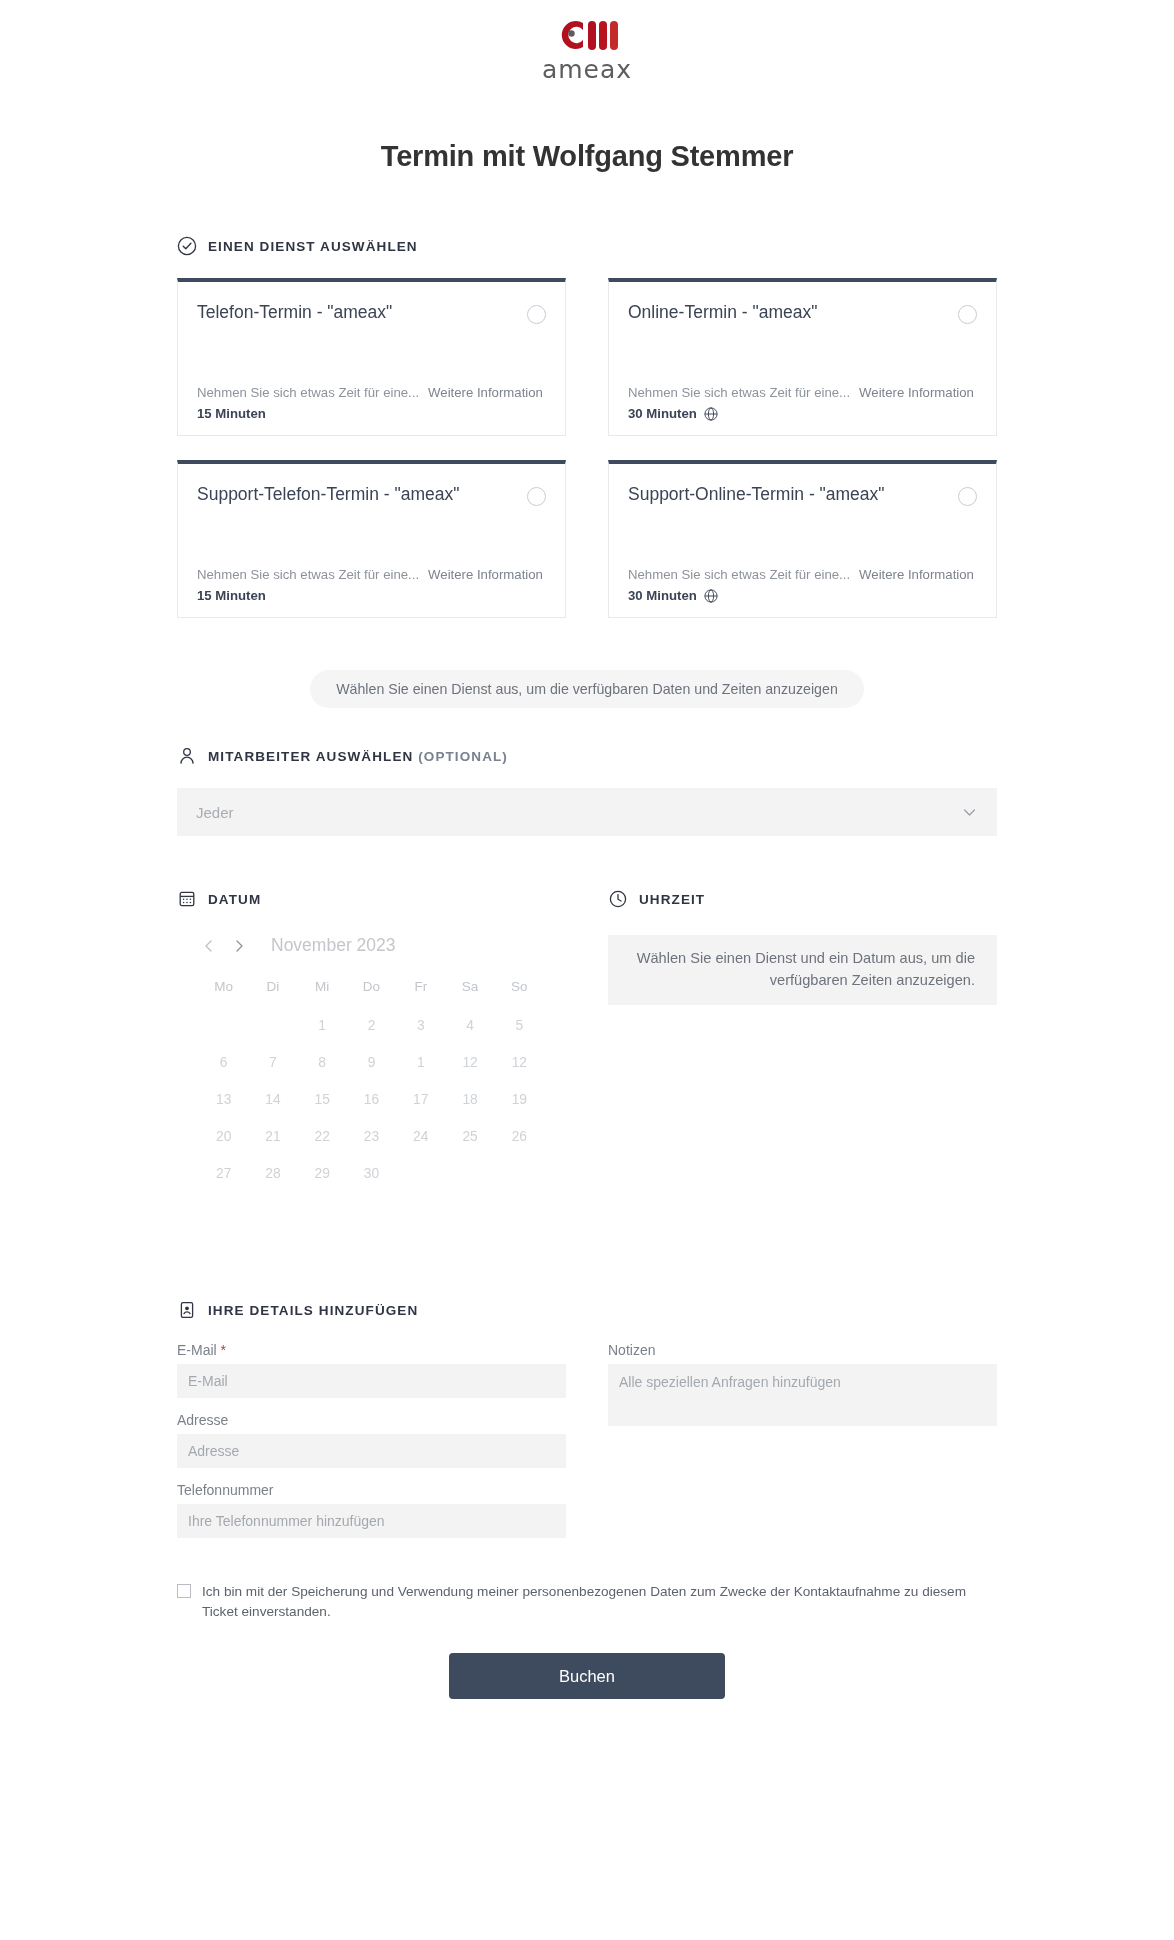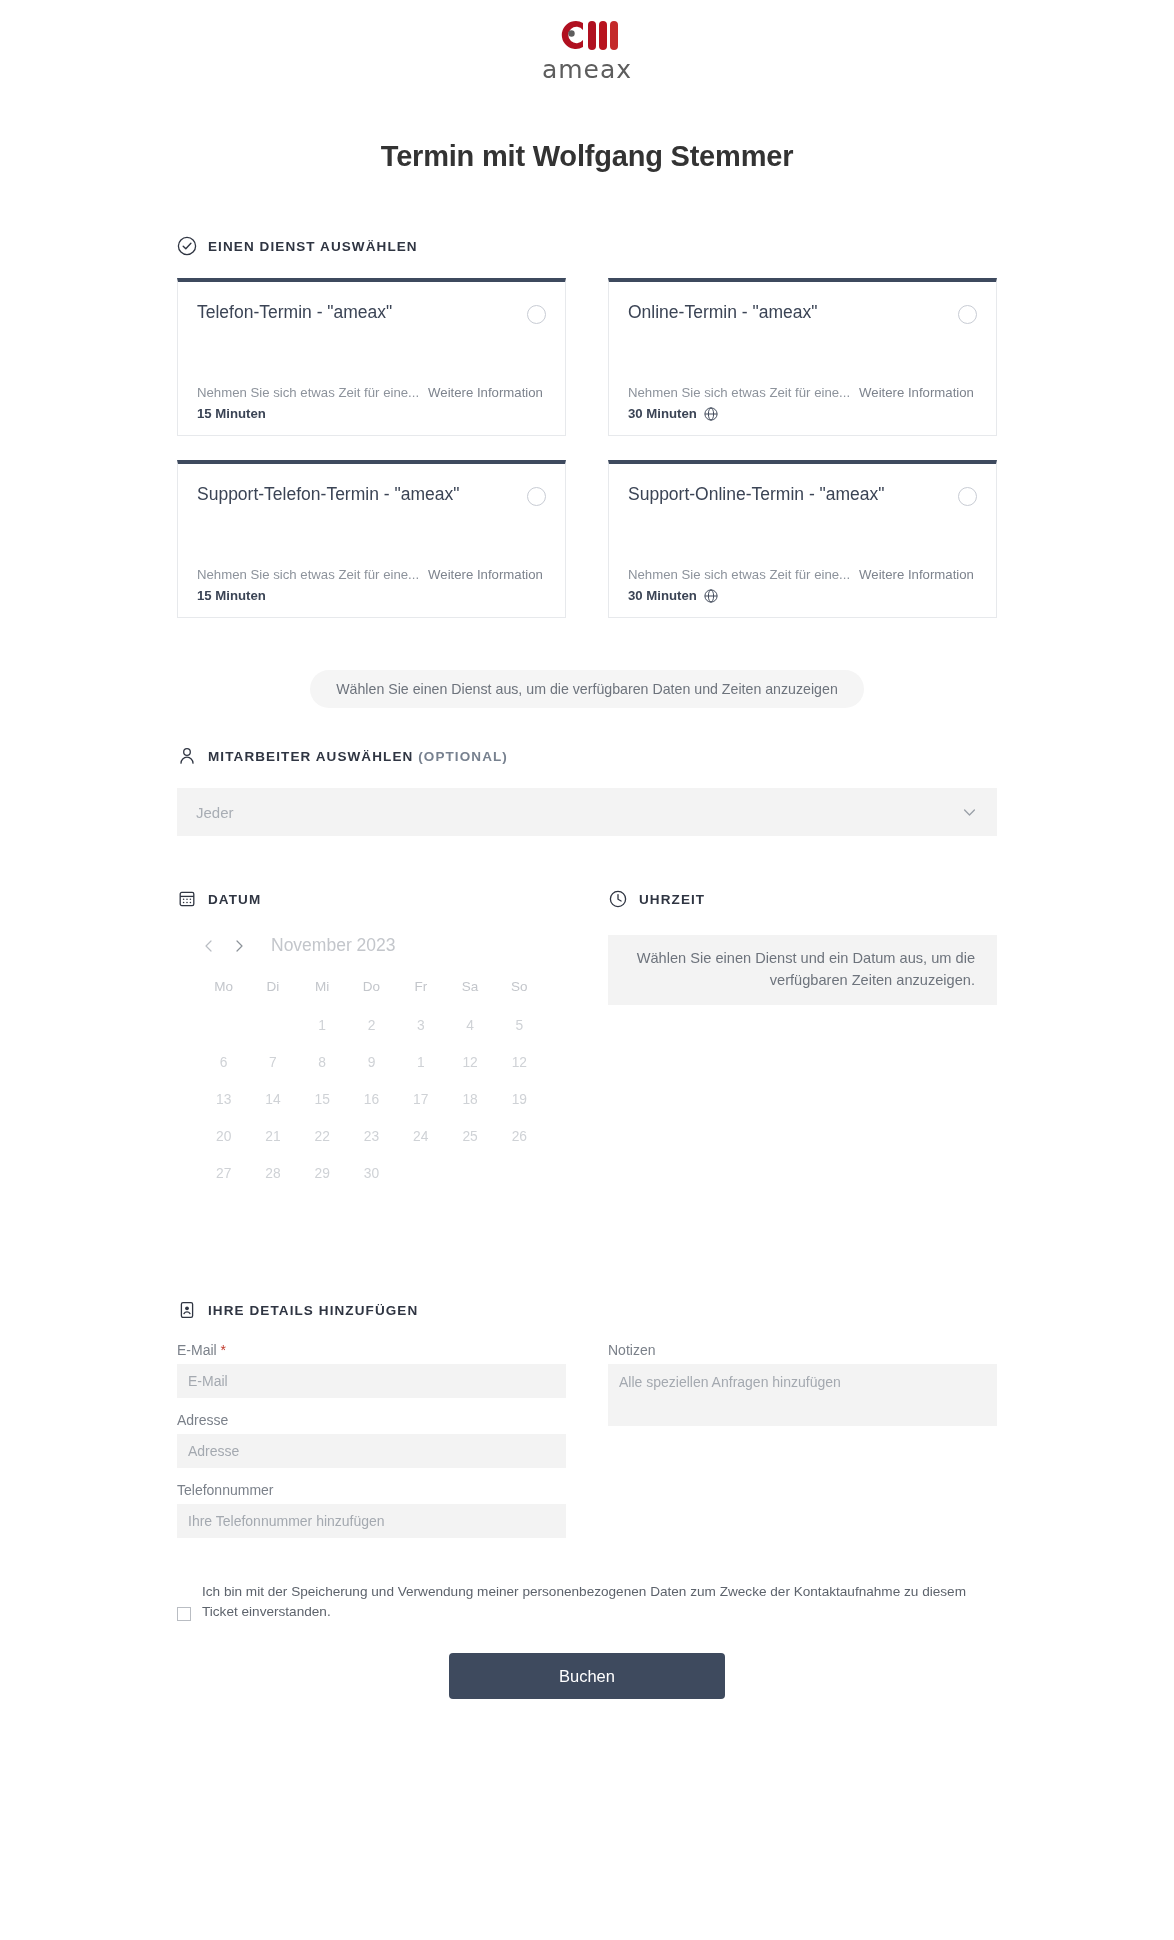--- a/index.html
+++ b/index.html
@@ -269,21 +269,21 @@
     font-size: 14px;
     color: #444;
     padding: 9px 11px;
     line-height: 1.4;
   }
   .fld-area::placeholder { color: #a4a9b0; }
 
   
   .consent {
     margin-top: 30px;
-    display: flex; align-items: flex-end; gap: 11px;
+    display: flex; align-items: flex-start; gap: 11px;
   }
   .cbox {
     flex: 0 0 14px;
     width: 14px; height: 14px;
     border: 1px solid #b9bdc3;
     background: #fff;
     margin-top: 2px;
     cursor: pointer;
   }
   .consent-txt {

